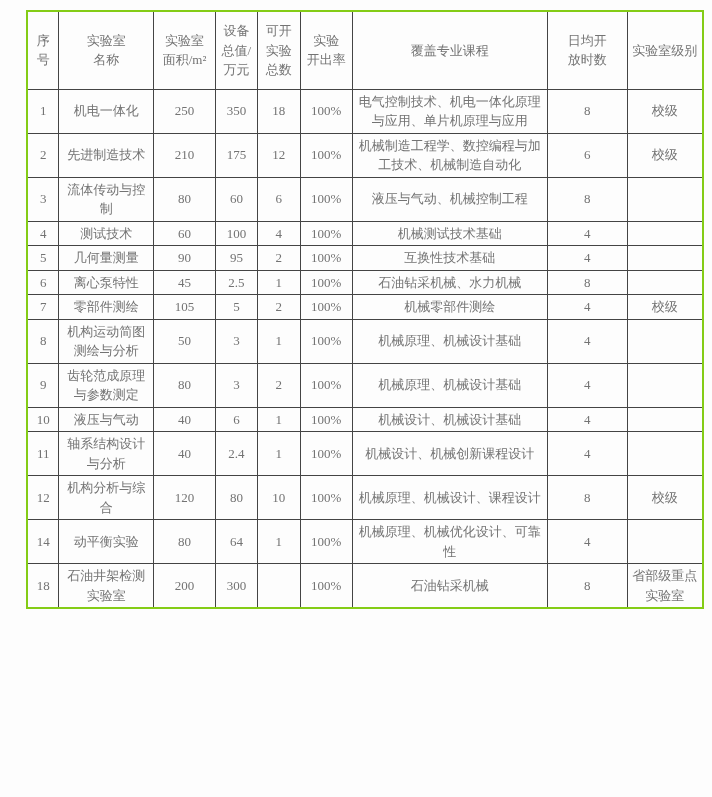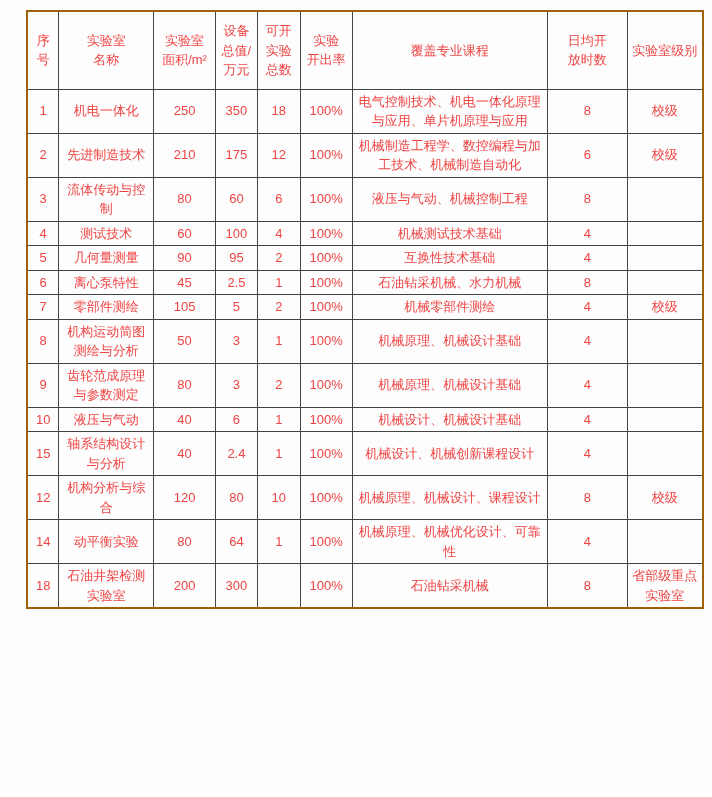--- a/index.html
+++ b/index.html
@@ -12,22 +12,23 @@
     width: 712px;
     height: 797px;
     box-sizing: border-box;
     padding: 10px 8px 0 26px;
     background: #fdfdfd;
     overflow: hidden;
   }
   table.lab-table {
     border-collapse: collapse;
     table-layout: fixed;
-    color: #ef4444;
-    border: 2px solid #a16207;
+    color: #737373;
+    border: 2px solid #84cc16;
+    font-family: Liberation Serif, serif;
   }
   .lab-table th, .lab-table td {
     border: 1px solid #444444;
     text-align: center;
     vertical-align: middle;
     font-size: 13px;
     line-height: 1.5;
     font-weight: normal;
     padding: 2px 3px;
     box-sizing: border-box;
@@ -184,21 +185,21 @@
           <td class="col-1">液压与气动</td>
           <td class="col-2">40</td>
           <td class="col-3">6</td>
           <td class="col-4">1</td>
           <td class="col-5">100%</td>
           <td class="col-6">机械设计、机械设计基础</td>
           <td class="col-7">4</td>
           <td class="col-8"></td>
         </tr>
         <tr>
-          <td class="col-0">15</td>
+          <td class="col-0">11</td>
           <td class="col-1">轴系结构设计与分析</td>
           <td class="col-2">40</td>
           <td class="col-3">2.4</td>
           <td class="col-4">1</td>
           <td class="col-5">100%</td>
           <td class="col-6">机械设计、机械创新课程设计</td>
           <td class="col-7">4</td>
           <td class="col-8"></td>
         </tr>
         <tr>

